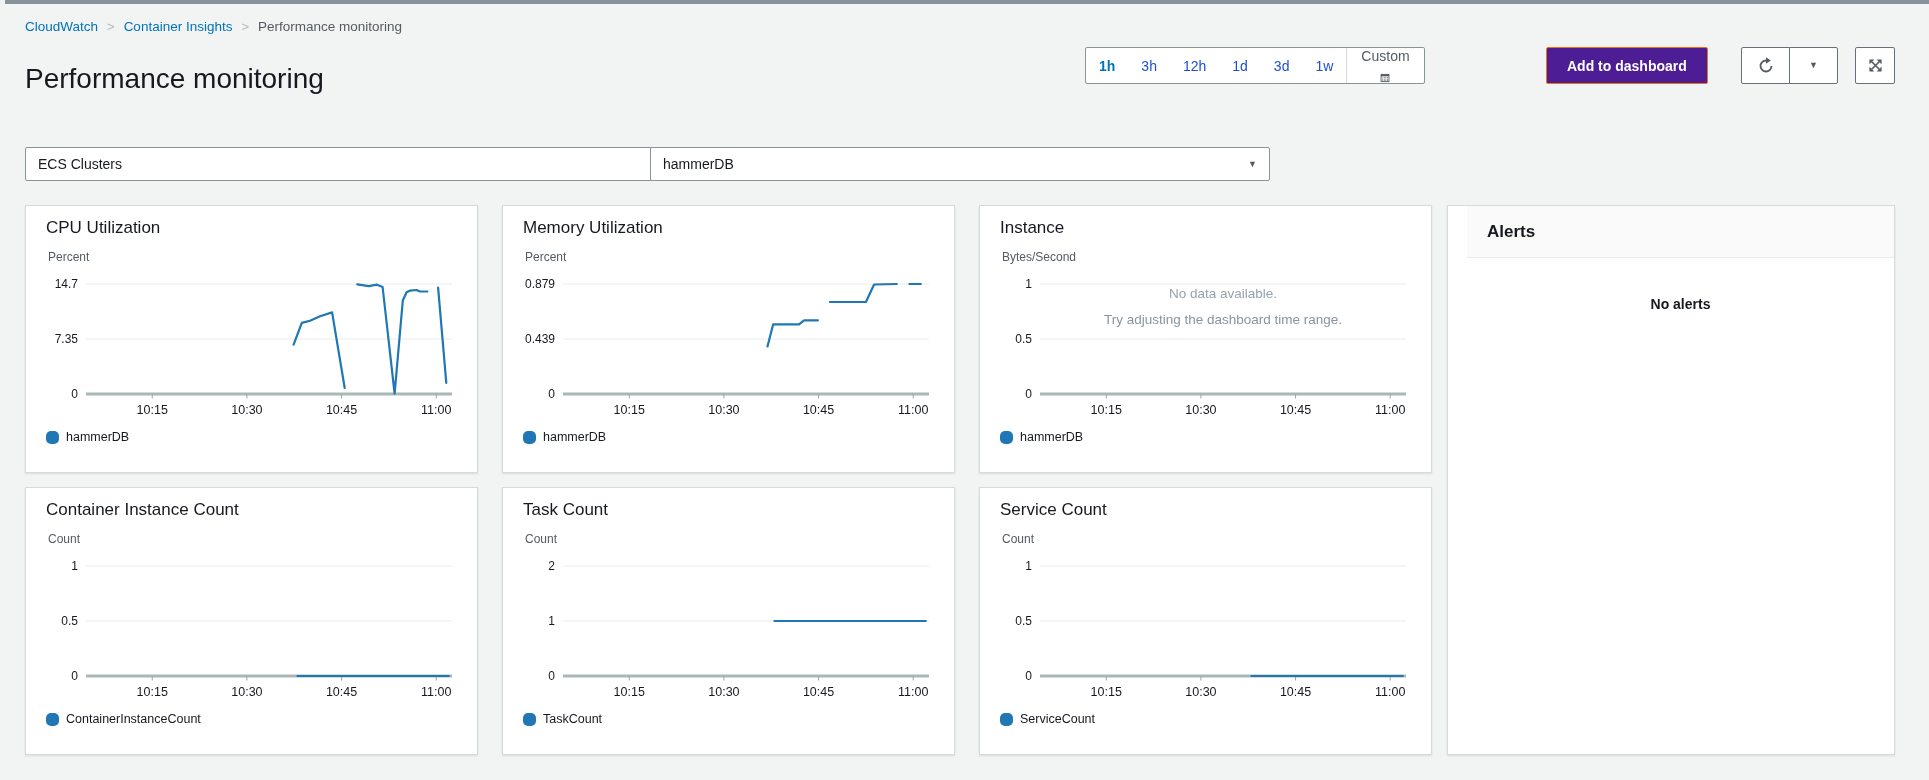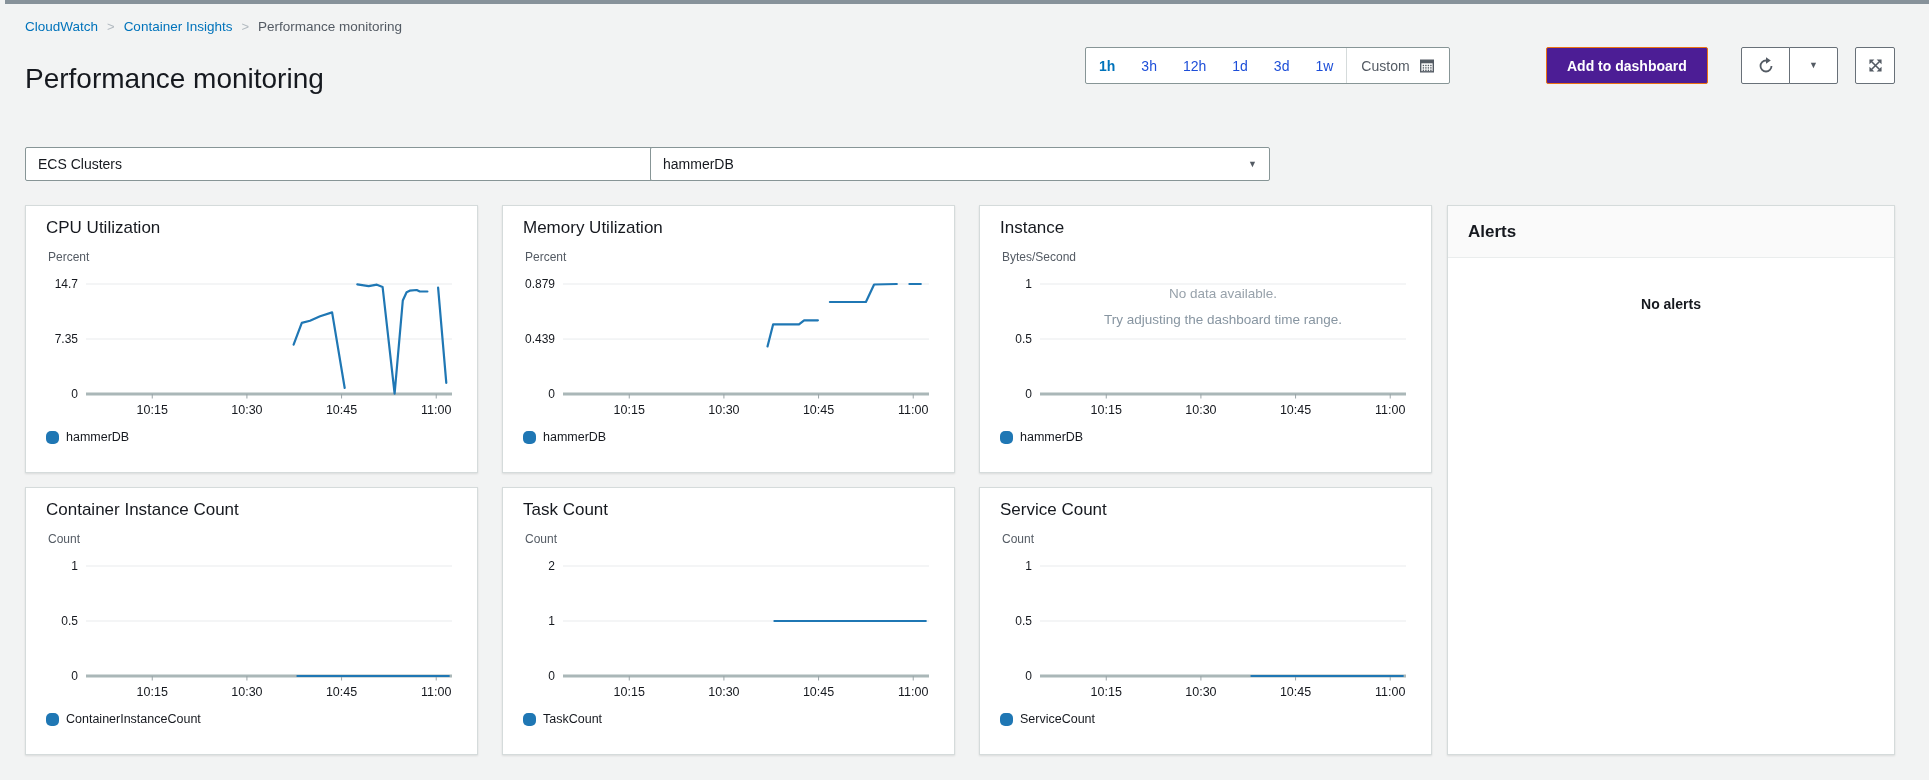--- a/index.html
+++ b/index.html
@@ -14,21 +14,21 @@
   .breadcrumb{position:absolute;left:25px;top:19px;font-size:13.5px;display:flex;}
   .breadcrumb a{color:#0073bb;text-decoration:none;cursor:pointer;}
   .crumb-sep{color:#b2bac0;padding:0 9px;font-size:13px;}
   .crumb-current{color:#545b64;}
   .page-title{position:absolute;left:25px;top:44px;font-size:28px;font-weight:400;color:#16191f;}
   
   .time-range{position:absolute;left:1085px;top:47px;height:37px;background:#fff;border:1px solid #879596;border-radius:2px;display:flex;align-items:stretch;box-sizing:border-box;}
   .tr-item{display:flex;align-items:center;padding:0 13px;font-size:14px;color:#1d4ed8;cursor:pointer;}
   .tr-item.selected{color:#0073bb;font-weight:700;}
   .tr-divider{width:1px;background:#d5dbdb;}
-  .tr-custom{display:flex;align-items:center;gap:9px;padding:0 14px;font-size:14px;color:#545b64;cursor:pointer;}
+  .tr-custom{display:flex;align-items:center;gap:9px;padding:0 14px;font-size:14px;color:#545b64;cursor:pointer;flex-direction:column;}
   .btn-orange{position:absolute;left:1546px;top:47px;height:37px;background:#4c1d95;border:1px solid #ec7211;border-radius:2px;color:#fff;font-weight:700;font-size:14px;padding:0 20px;cursor:pointer;box-sizing:border-box;font-family:inherit;}
   .icon-btn{height:37px;background:#fff;border:1px solid #687078;border-radius:2px;display:flex;align-items:center;justify-content:center;cursor:pointer;box-sizing:border-box;padding:0;}
   .refresh-group{position:absolute;left:1741px;top:47px;display:flex;}
   .refresh-group .icon-btn{width:49px;}
   .refresh-group .icon-btn + .icon-btn{margin-left:-1px;border-radius:0 2px 2px 0;}
   .refresh-group .icon-btn:first-child{border-radius:2px 0 0 2px;}
   .expand-btn{position:absolute;left:1855px;top:47px;width:40px;}
   .caret{font-size:9px;color:#545b64;line-height:1;}
   
   .select{position:absolute;top:147px;height:34px;background:#fff;border:1px solid #879596;border-radius:2px;display:flex;align-items:center;justify-content:space-between;padding:0 12px;font-size:14px;color:#16191f;cursor:pointer;box-sizing:border-box;}
@@ -37,21 +37,21 @@
   
   .charts-grid{position:absolute;left:25px;top:205px;display:grid;grid-template-columns:repeat(3,453px);grid-auto-rows:268px;column-gap:24px;row-gap:14px;border-radius:10px;}
   .card{position:relative;background:#fff;border:1px solid #d5dbdb;box-shadow:0 1px 2px rgba(0,0,0,.10);box-sizing:border-box;}
   .card-title{position:absolute;left:20px;top:12px;font-size:17px;color:#16191f;}
   .unit-label{position:absolute;left:22px;top:44px;font-size:12px;color:#545b64;}
   .chart-svg{position:absolute;left:12px;top:66px;}
   .legend{position:absolute;left:20px;top:224px;display:flex;align-items:center;gap:7px;cursor:pointer;}
   .swatch{width:13px;height:13px;border-radius:5px;display:inline-block;}
   .legend-label{font-size:12.5px;color:#16191f;}
   
-  .alerts-panel{position:absolute;left:1447px;top:205px;width:448px;height:550px;background:#fff;border:1px solid #d5dbdb;box-shadow:0 1px 2px rgba(0,0,0,.10);box-sizing:border-box;}
+  .alerts-panel{position:absolute;left:1447px;top:205px;width:448px;height:550px;background:#fff;border:1px solid #d5dbdb;box-shadow:0 1px 2px rgba(0,0,0,.10);box-sizing:border-box;padding-left:19px;}
   .alerts-header{height:52px;background:#fafafa;border-bottom:1px solid #eaeded;display:flex;align-items:center;padding:0 20px;font-size:17px;font-weight:700;color:#16191f;box-sizing:border-box;}
   .alerts-body{text-align:center;padding-top:38px;}
   .alerts-title{font-size:14px;font-weight:700;color:#16191f;}
   .alerts-msg{font-size:14px;color:#16191f;margin-top:13px;}
 </style>
 </head>
 <body>
 
 <div class="top-bar"></div>
 

